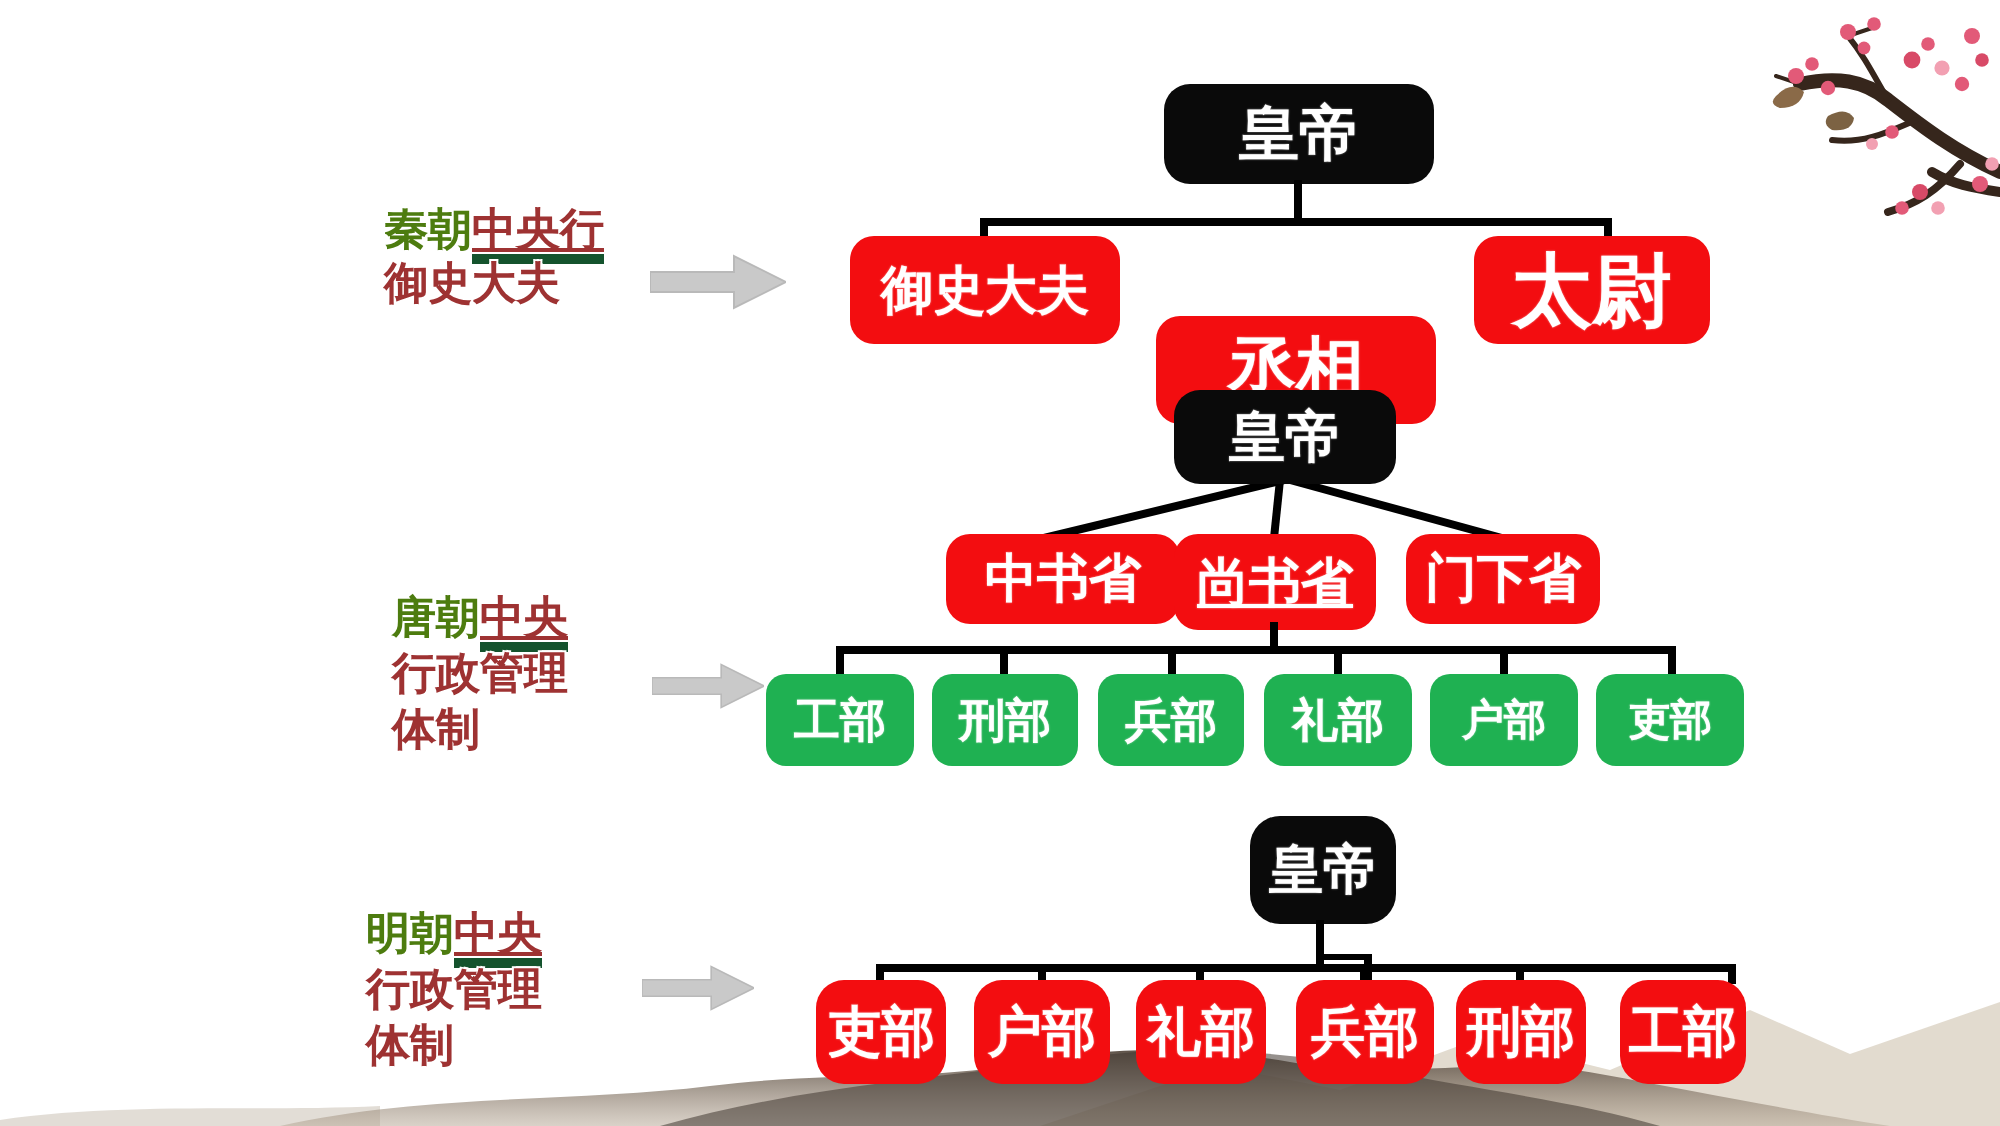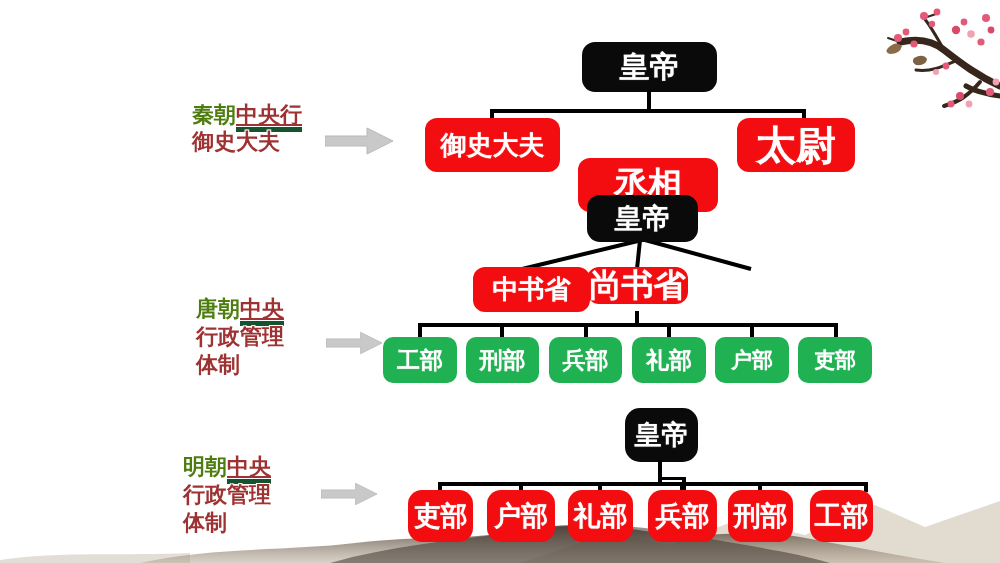--- a/index.html
+++ b/index.html
@@ -133,21 +133,22 @@
     <div>行政管理</div>
     <div>体制</div>
   </div>
   <svg class="arrow" style="left:326px;top:331px;" width="56" height="24" viewBox="0 0 68 28">
     <polygon points="0,9 42,9 42,1 68,14 42,27 42,19 0,19" fill="#c9c9c9" stroke="#b9b9b9"></polygon>
   </svg>
 
   <div class="node n-black" style="left:587px;top:195px;width:111px;height:47px;font-size:28px;">皇帝</div>
 
   <div class="node n-red" style="left:473px;top:267px;width:117px;height:45px;font-size:26px;">中书省</div>
-  <div class="node n-red" style="left:587px;top:267px;width:101px;height:37px;font-size:32px;">尚书省</div>
+  <div class="node n-red" style="left:587px;top:267px;width:101px;height:48px;font-size:26px;text-decoration:underline;">尚书省</div>
+  <div class="node n-red" style="left:703px;top:267px;width:97px;height:45px;font-size:26px;">门下省</div>
 
   <div class="cline" style="left:635px;top:311px;width:4px;height:14px;"></div>
   <div class="cline" style="left:418px;top:323px;width:420px;height:4px;"></div>
   <div class="cline" style="left:418px;top:323px;width:4px;height:15px;"></div>
   <div class="cline" style="left:500px;top:323px;width:4px;height:15px;"></div>
   <div class="cline" style="left:584px;top:323px;width:4px;height:15px;"></div>
   <div class="cline" style="left:667px;top:323px;width:4px;height:15px;"></div>
   <div class="cline" style="left:750px;top:323px;width:4px;height:15px;"></div>
   <div class="cline" style="left:834px;top:323px;width:4px;height:15px;"></div>
 

